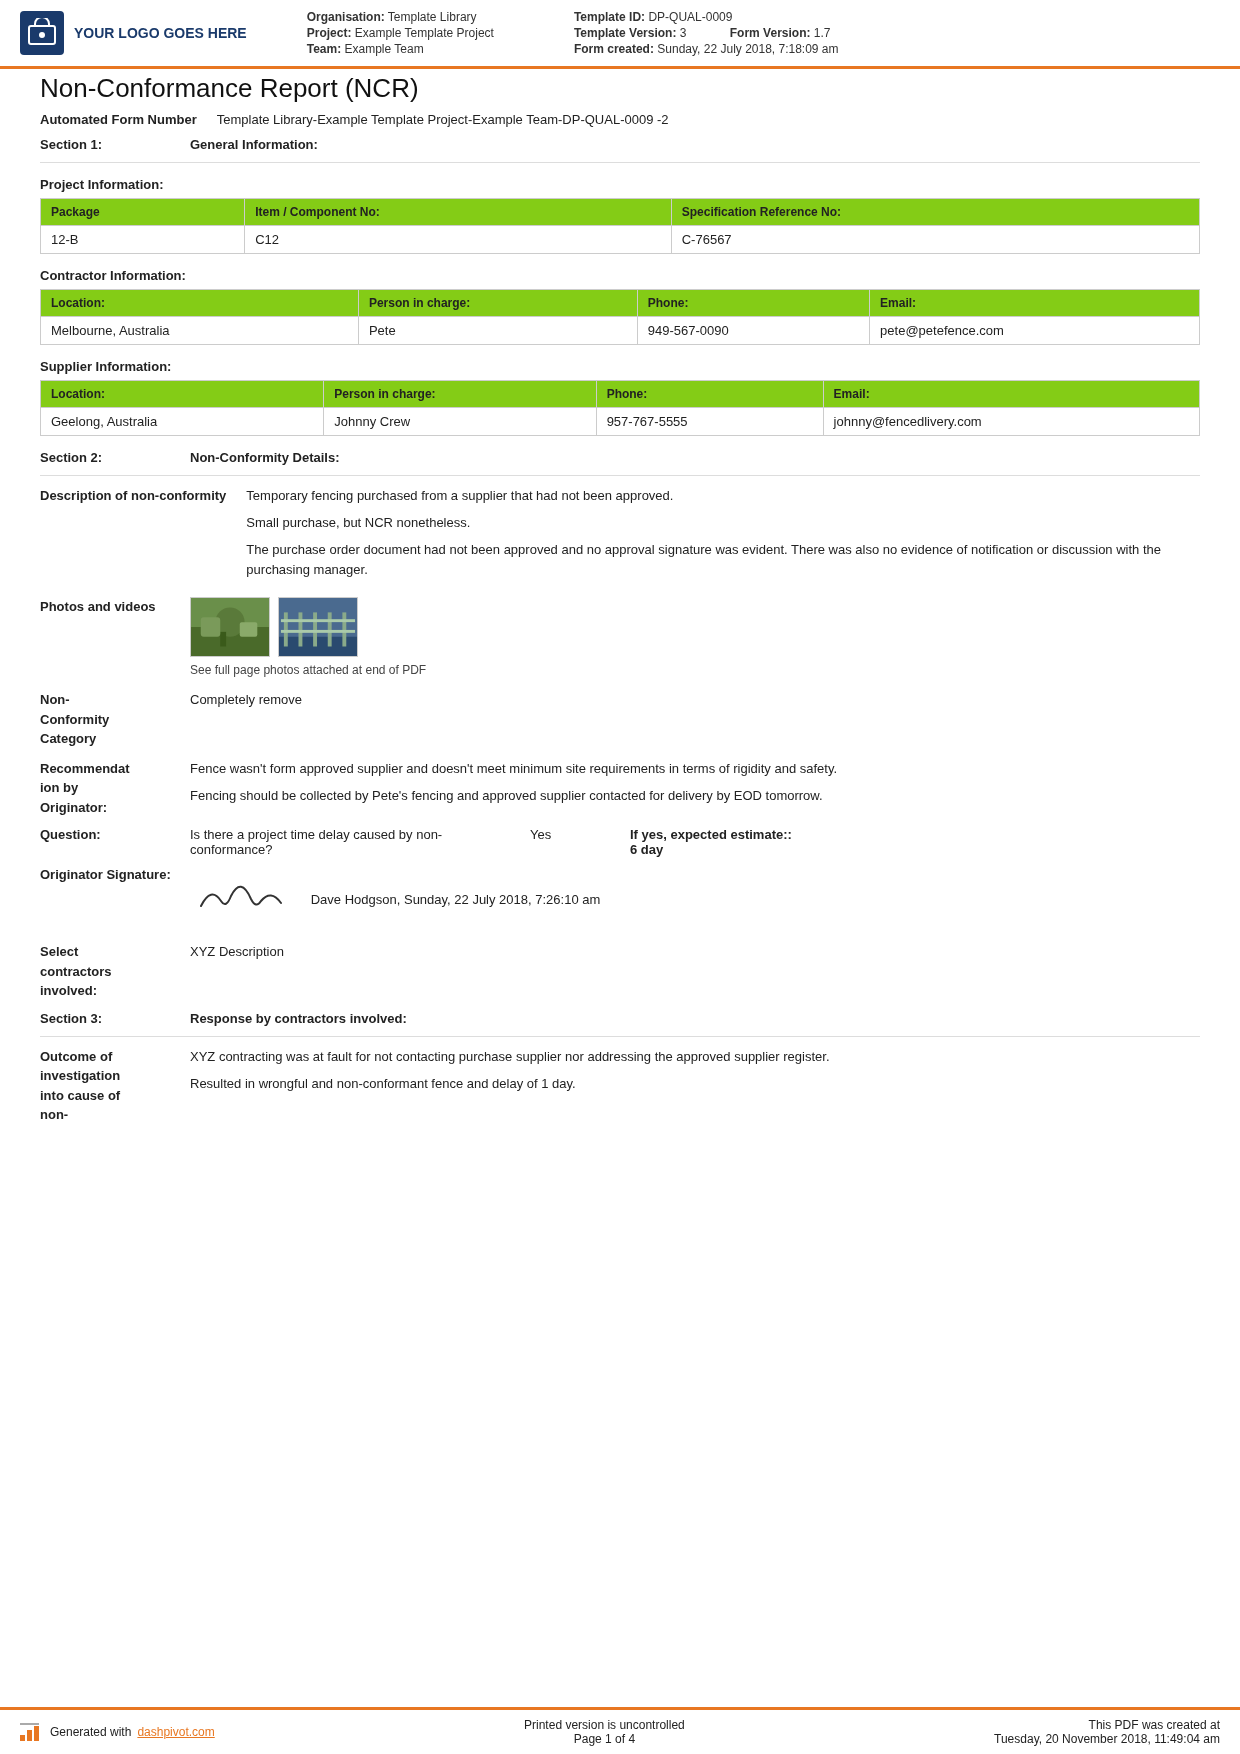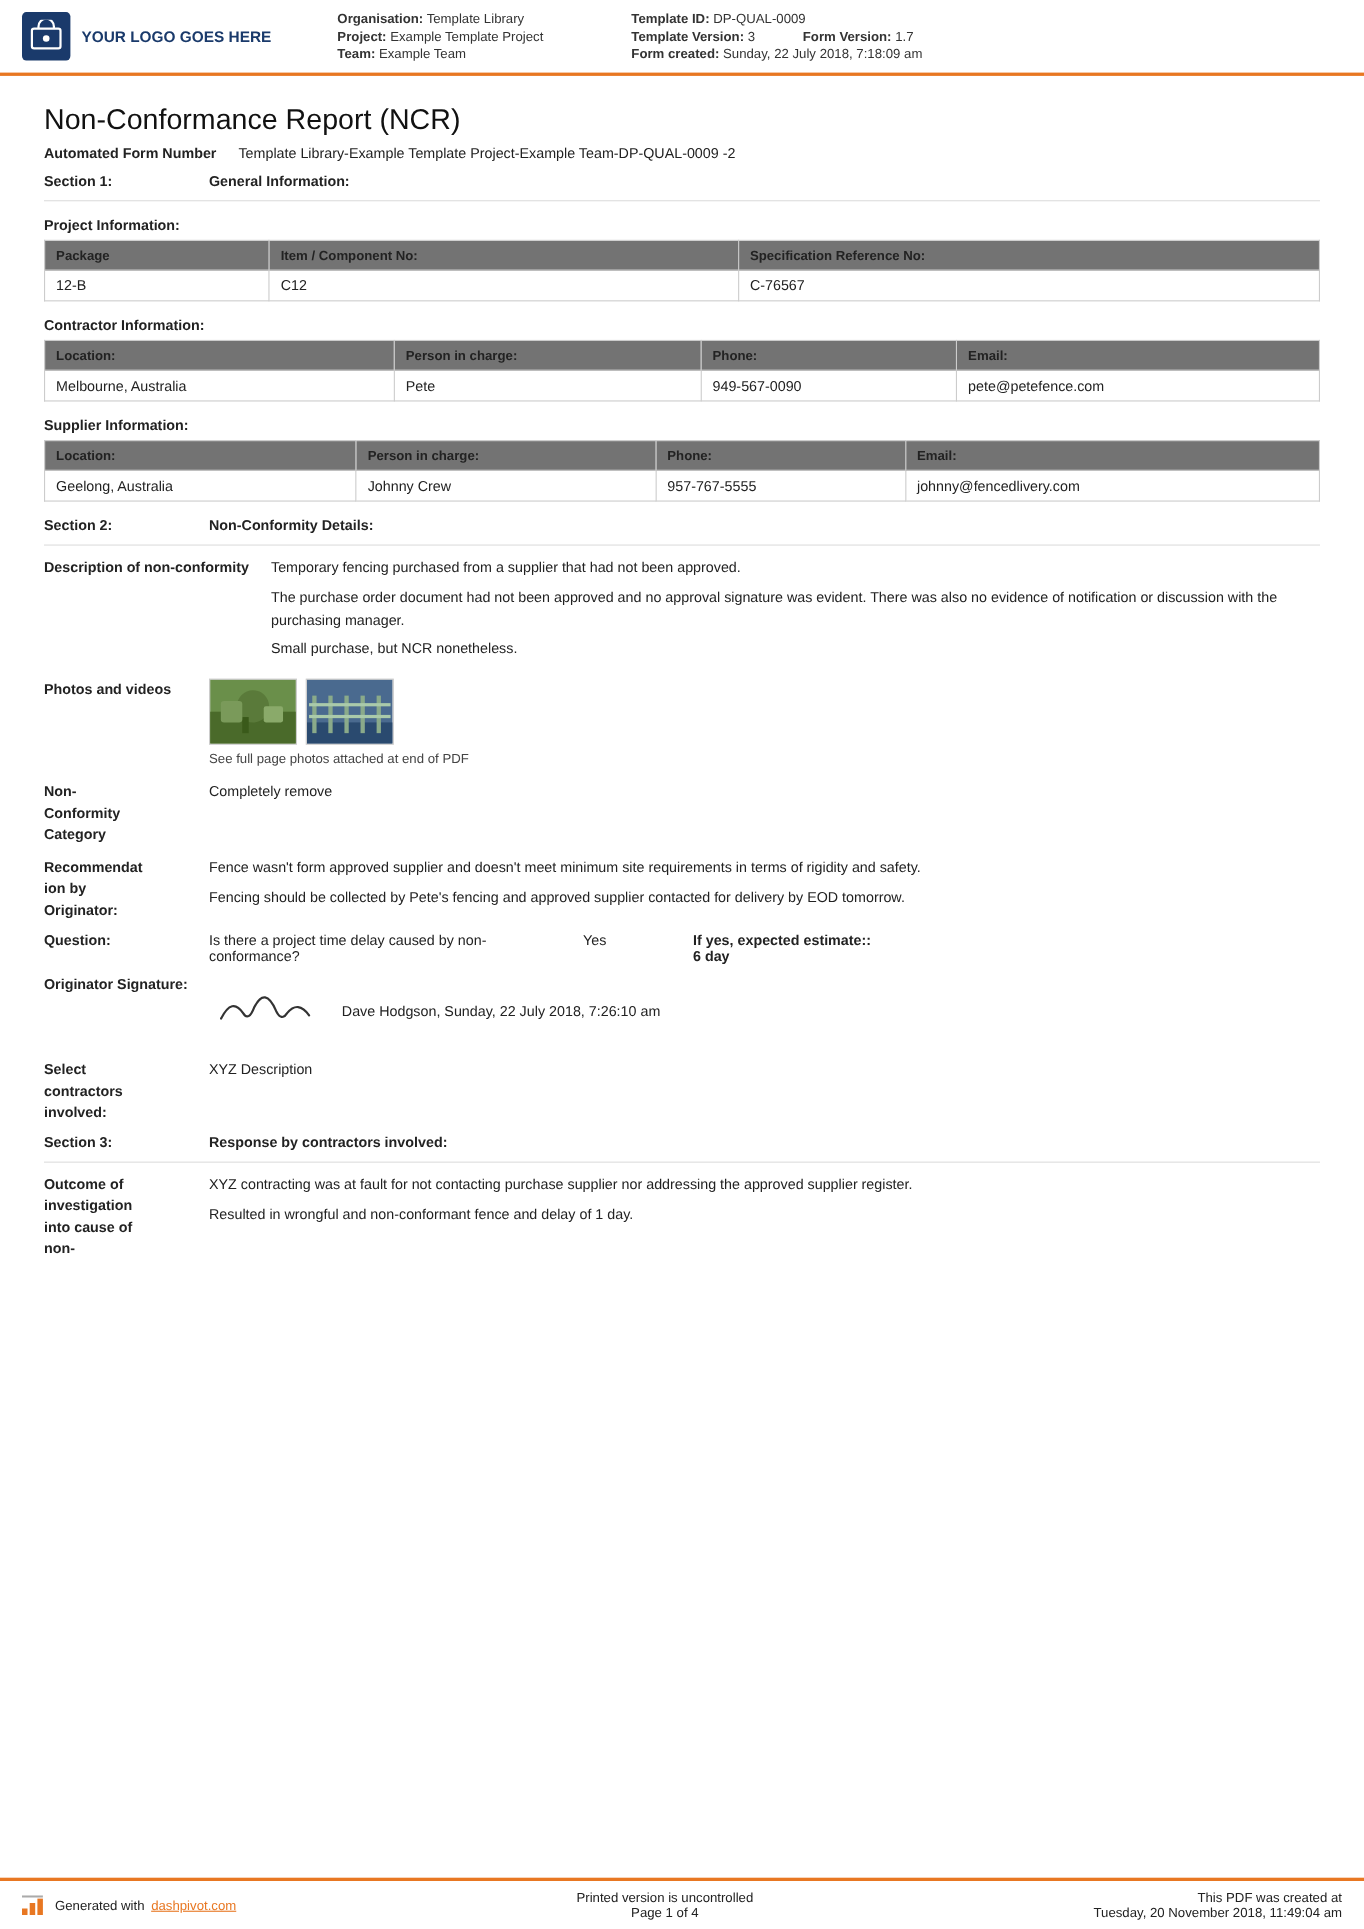--- a/index.html
+++ b/index.html
@@ -65,21 +65,21 @@
     .header-meta-col span {
       font-size: 12px;
       color: #333;
     }
     .header-meta-col span strong {
       font-weight: bold;
       margin-left: 40px;
     }
     
     .content {
-      padding: 24px 40px;
+      padding: 4px 40px;
       flex: 1;
     }
     .report-title {
       font-size: 26px;
       font-weight: normal;
       color: #111;
       margin-bottom: 8px;
     }
     .form-number-row {
       display: flex;
@@ -113,21 +113,21 @@
       font-size: 13px;
       margin: 14px 0 6px 0;
     }
     
     table {
       width: 100%;
       border-collapse: collapse;
       margin-bottom: 14px;
     }
     table th {
-      background: #737373;
+      background: #84cc16;
       border: 1px solid #ccc;
       padding: 6px 10px;
       font-size: 12px;
       font-weight: bold;
       text-align: left;
     }
     table td {
       border: 1px solid #ccc;
       padding: 6px 10px;
       font-size: 13px;
@@ -373,22 +373,22 @@
       <span class="section-label">Section 2:</span>
       <span class="section-title">Non-Conformity Details:</span>
     </div>
 
     <hr class="section-divider">
 
     <div class="detail-row">
       <div class="detail-label">Description of non-conformity</div>
       <div class="detail-value">
         <p>Temporary fencing purchased from a supplier that had not been approved.</p>
+        <p>Small purchase, but NCR nonetheless.</p>
         <p>The purchase order document had not been approved and no approval signature was evident. There was also no evidence of notification or discussion with the purchasing manager.</p>
-        <p>Small purchase, but NCR nonetheless.</p>
       </div>
     </div>
 
     <div class="detail-row">
       <div class="detail-label">Photos and videos</div>
       <div class="detail-value">
         <div class="photos-container">
 
           <div class="photo-thumb">
             <svg width="80" height="60" viewBox="0 0 80 60">

